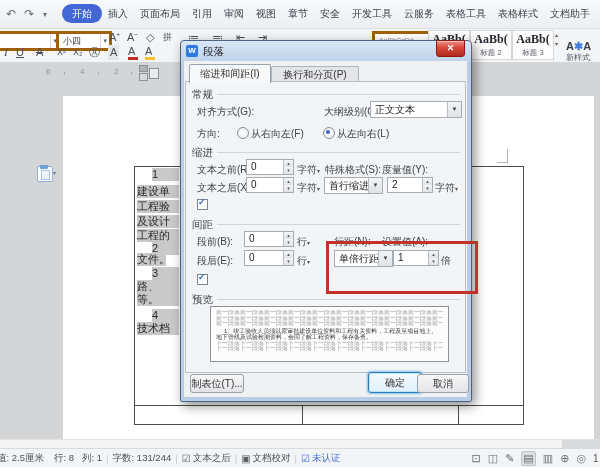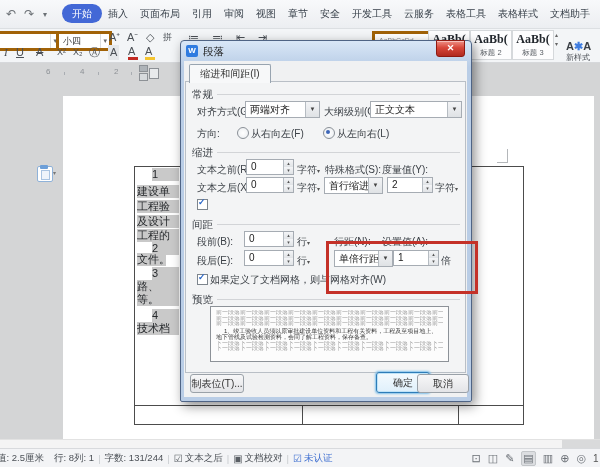--- a/index.html
+++ b/index.html
@@ -228,29 +228,26 @@
 
 <div id="dialog" class="a">
   <div id="dlg-title" class="a">
     <span id="dlg-wicon" class="a">W</span>
     <span id="dlg-title-text" class="a">段落</span>
     <span id="dlg-close" class="a">✕</span>
   </div>
 
   <div id="dlg-body" class="a">
     <div id="dtab1" class="a dtab">缩进和间距(I)</div>
+    <div id="dtab2" class="a dtab">换行和分页(P)</div>
     <div id="dtabpage" class="a"></div>
 
     <span class="a gh" style="left:8px;top:27px">常规</span>
     <div class="a grule" style="left:33px;top:33px;width:243px"></div>
     <span class="a dlbl" style="left:13px;top:44px">对齐方式(G):</span>
-    <div class="a dsel" style="left:61px;top:40px;width:73px">
-      <span class="sv">两端对齐</span>
-      <span class="sb">▼</span>
-      </div>
     <span class="a dlbl" style="left:140px;top:44px">大纲级别(O):</span>
     <div class="a dsel" style="left:186px;top:40px;width:90px">
       <span class="sv">正文文本</span>
       <span class="sb">▼</span>
       </div>
     <span class="a dlbl" style="left:13px;top:66px">方向:</span>
     <span class="a radio" style="left:53px;top:66px"></span>
     <span class="a dlbl" style="left:67px;top:66px">从右向左(F)</span>
     <span class="a radio" style="left:139px;top:66px">
         <span class="dot"></span>
@@ -313,49 +310,48 @@
       </div>
     <div class="a spin" style="left:209px;top:189px;width:44px">
       <span class="vv">1</span>
       <span class="up">▴</span>
       <span class="dn">▾</span>
       </div>
     <span class="a unit" style="left:257px;top:193px">倍</span>
     <span class="a cb" style="left:13px;top:213px">
         <span class="ck">✓</span>
       </span>
-    <span class="a dlbl" style="left:26px;top:212px">如果定义了文档网格，则与网格对齐(W)</span>
 
     <div id="redbox" class="a"></div>
 
     <span class="a gh" style="left:8px;top:232px">预览</span>
     <div class="a grule" style="left:33px;top:238px;width:243px"></div>
     <div id="pvbox" class="a">
       <div class="pvg">前一段落前一段落前一段落前一段落前一段落前一段落前一段落前一段落前一段落前一段落前一段落前一段落前一段落前一段落前一段落</div>
       <div class="pvg">前一段落前一段落前一段落前一段落前一段落前一段落前一段落前一段落前一段落前一段落前一段落前一段落前一段落前一段落前一段落</div>
       <div class="pvg">前一段落前一段落前一段落前一段落前一段落前一段落前一段落前一段落前一段落前一段落前一段落前一段落前一段落前一段落前一段落</div>
       <div id="pvsample">1、竣工验收人员须以原审批建设单位资料和工程有关资料，工程及至项目地上、地下管线及试验检测资料，会同了解工程资料，保存备查。</div>
       <div class="pvg">下一段落下一段落下一段落下一段落下一段落下一段落下一段落下一段落下一段落下一段落下一段落下一段落下一段落下一段落下一段落</div>
       <div class="pvg">下一段落下一段落下一段落下一段落下一段落下一段落下一段落下一段落下一段落下一段落下一段落下一段落下一段落下一段落下一段落</div>
     </div>
 
     <div class="a dbtn" style="left:6px;top:313px;width:52px;height:17px;line-height:17px">制表位(T)...</div>
-    <div class="a dbtn" id="btn-ok" style="left:192px;top:311px;width:52px;height:19px;line-height:19px">确定</div>
+    <div class="a dbtn" id="btn-ok" style="left:184px;top:311px;width:52px;height:19px;line-height:19px">确定</div>
     <div class="a dbtn" style="left:233px;top:313px;width:50px;height:17px;line-height:17px">取消</div>
   </div>
 </div>
 
 <div id="hscroll" class="a">
     <span class="corner"></span>
   </div>
 
 <div id="statusbar" class="a">
   <span style="margin-left:-3px">值: 2.5厘米</span>
   <span style="margin-left:10px">行: 8</span>
-  <span style="margin-left:0">列: 1</span>
+  <span style="margin-left:8px">列: 1</span>
   <span class="sep">|</span>
   <span>字数: 131/244</span>
   <span class="sep">|</span>
   <span class="sic">☑</span>
   <span>文本之后</span>
   <span class="sep">|</span>
   <span class="sic">▣</span>
   <span>文档校对</span>
   <span class="sep">|</span>
   <span class="sic" style="color:#3f6fd0">☑</span>

